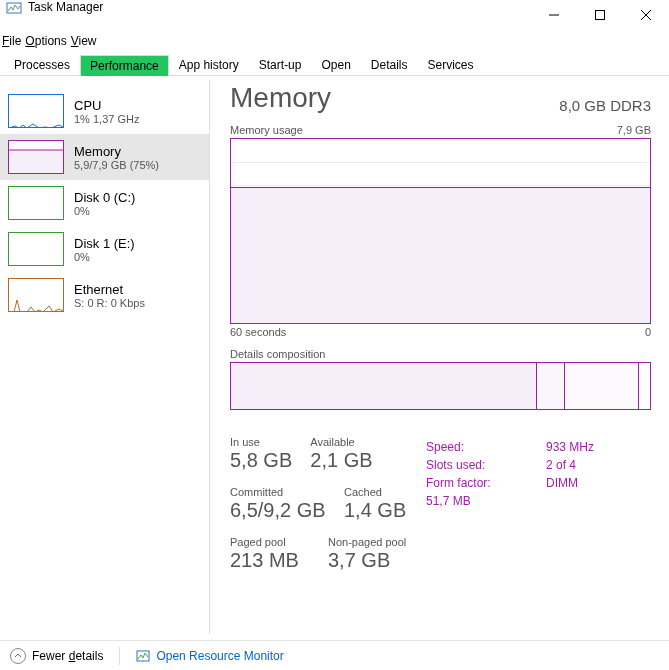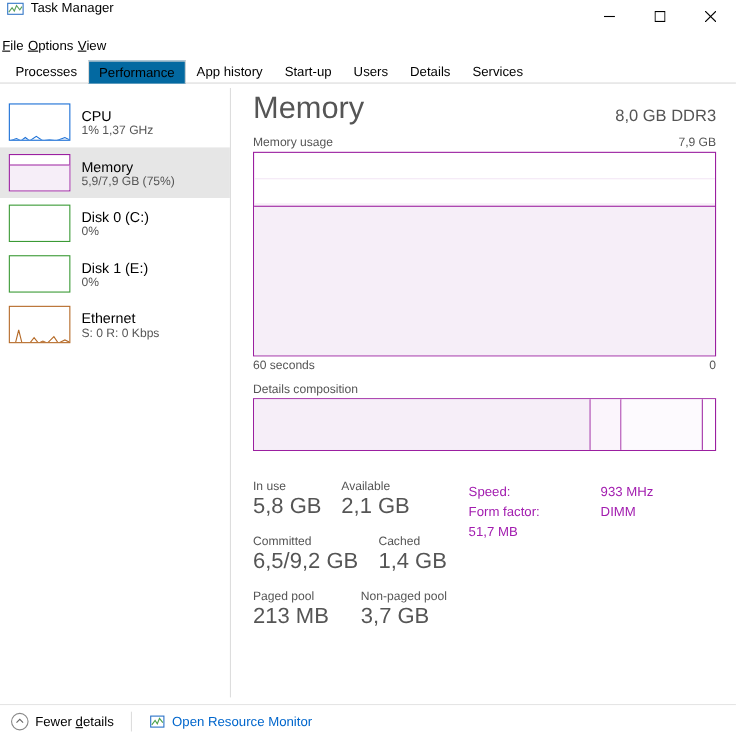--- a/index.html
+++ b/index.html
@@ -52,21 +52,21 @@
   .tab {
     padding:3px 9px;
     font-size:12px;
     border:1px solid transparent;
     border-bottom:none;
     position:relative;
     cursor:default;
   }
   .tab.active {
     border-color:#d9d9d9;
-    background:#0369a1;
+    background:#22c55e;
     top:1px;
   }
   .content {
     display:flex;
     height: calc(670px - 30px - 24px - 24px - 30px);
   }
   .side {
     width:210px;
     padding:8px 0 0 0;
     border-right:1px solid #ddd;
@@ -225,21 +225,21 @@
   <div class="mi"><span class="underline">F</span><span></span>ile</div>
   <div class="mi"><span class="underline">O</span>ptions</div>
   <div class="mi"><span class="underline">V</span>iew</div>
 </div>
 
 <div class="tabbar">
   <div class="tab">Processes</div>
   <div class="tab active">Performance</div>
   <div class="tab">App history</div>
   <div class="tab">Start-up</div>
-  <div class="tab">Users</div>
+  <div class="tab">Open</div>
   <div class="tab">Details</div>
   <div class="tab">Services</div>
 </div>
 
 <div class="content">
 
   <div class="side">
     <div class="sitem">
       <div class="thumb" style="border-color:#1a6fd6">
         <svg width="56" height="34">
@@ -361,20 +361,24 @@
           <div class="cell">
             <div class="lab">Non-paged pool</div>
             <div class="val">3,7 GB</div>
           </div>
         </div>
       </div>
       <div class="col" style="margin-top:2px">
         <div class="kv">
             <div class="k">Speed:</div>
             <div>933 MHz</div>
+          </div>
+        <div class="kv">
+            <div class="k">Slots used:</div>
+            <div>2 of 4</div>
           </div>
         <div class="kv">
             <div class="k">Form factor:</div>
             <div>DIMM</div>
           </div>
         <div class="kv">
             <div>51,7 MB</div>
           </div>
       </div>
     </div>

